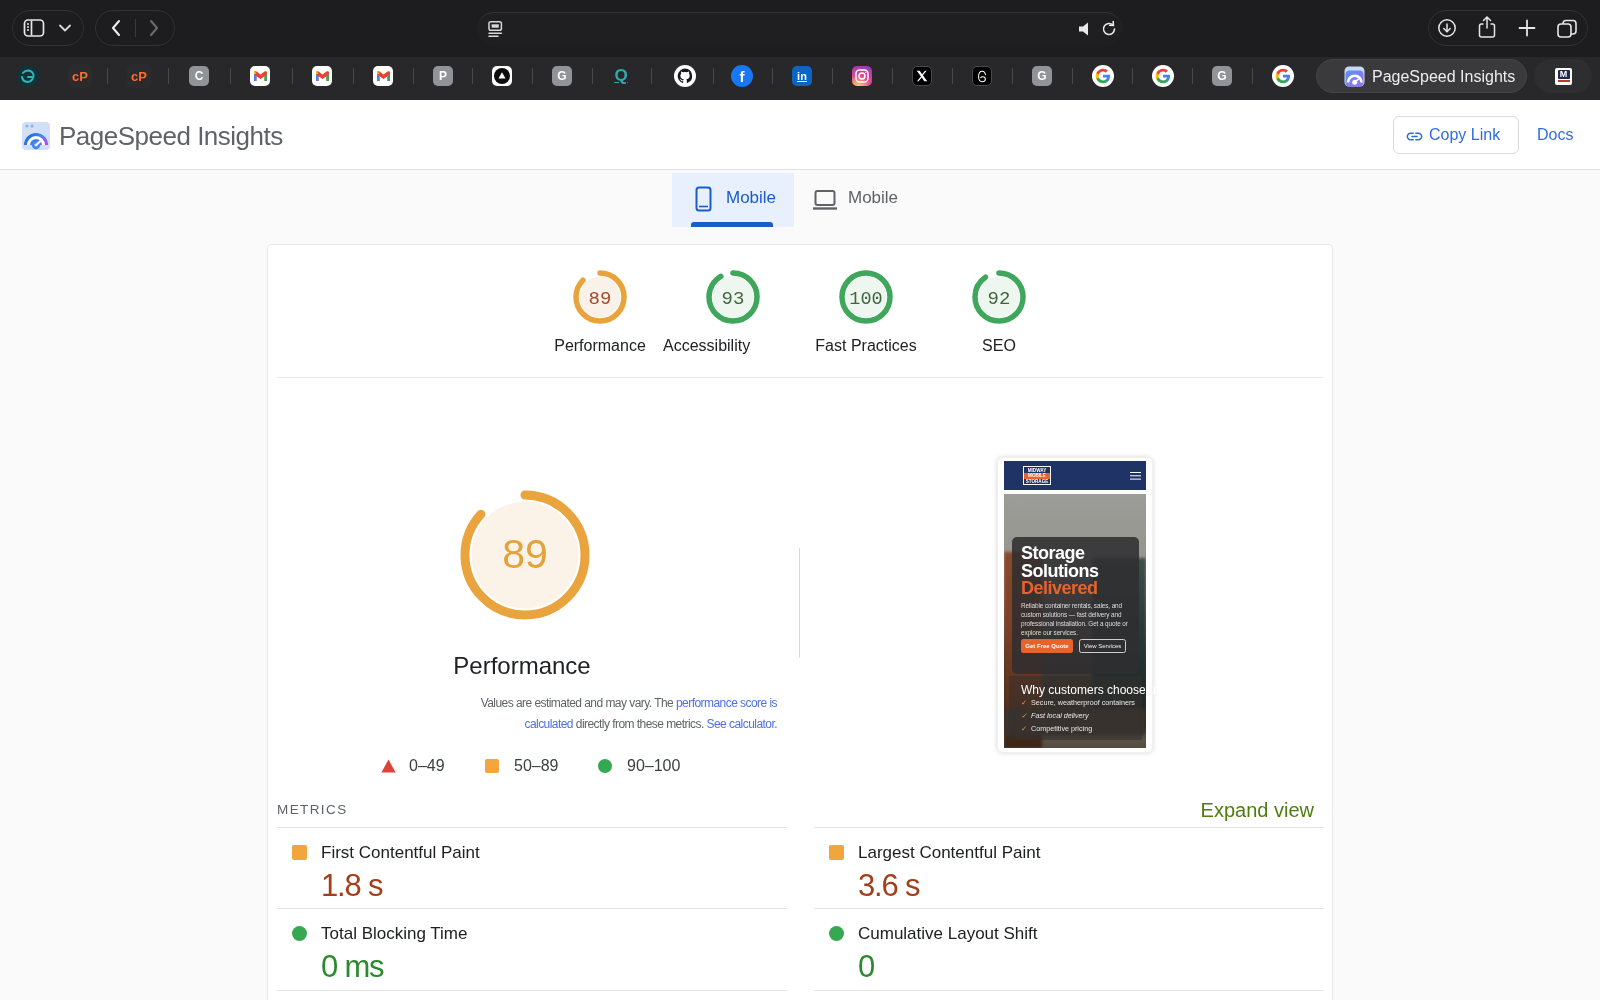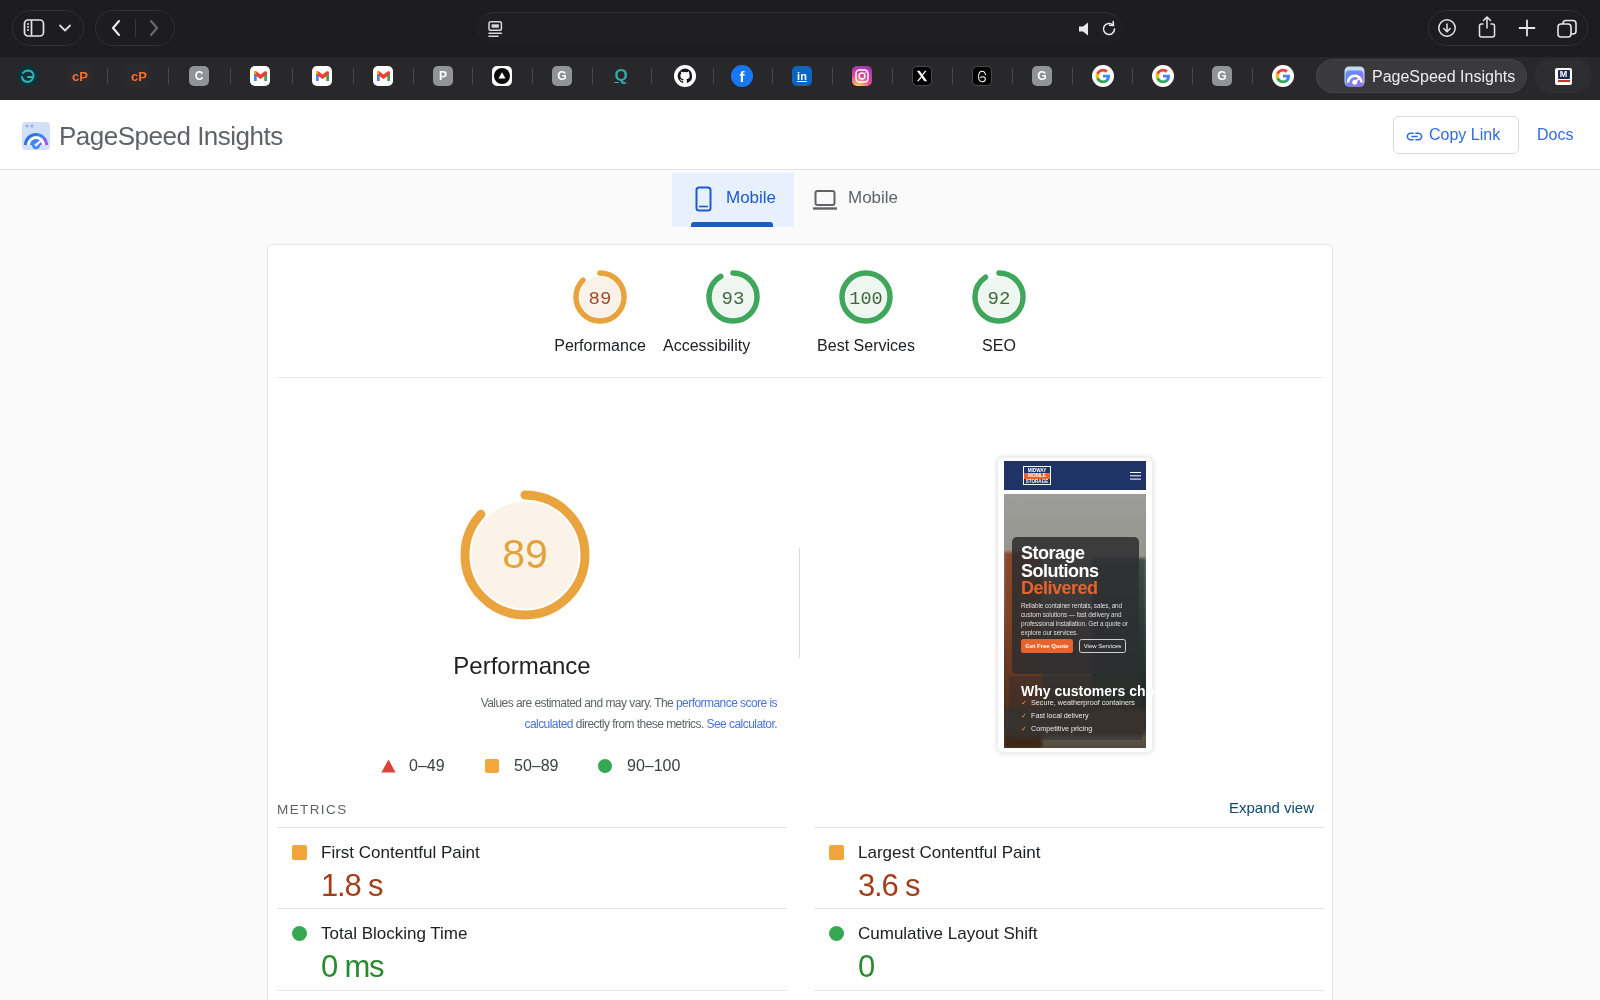--- a/index.html
+++ b/index.html
@@ -298,21 +298,21 @@
   <circle cx="27" cy="27" r="24" fill="none" stroke="#3fa75c" stroke-width="5.5" transform="rotate(-90 27 27)"></circle>
   <text x="27" y="34" text-anchor="middle" font-family="Liberation Mono, monospace" font-size="18.5" fill="#41663c">100</text>
 </svg>
 <svg class="abs" style="left:972px; top:270px;" width="54" height="54" viewBox="0 0 54 54">
   <circle cx="27" cy="27" r="20.5" fill="#edf7ef"></circle>
   <circle cx="27" cy="27" r="24" fill="none" stroke="#3fa75c" stroke-width="5.5" stroke-linecap="round" stroke-dasharray="135.5 150.8" transform="rotate(-90 27 27)"></circle>
   <text x="27" y="34" text-anchor="middle" font-family="Liberation Mono, monospace" font-size="19" fill="#41663c">92</text>
 </svg>
 <div class="abs" style="left:530px; top:337px; width:140px; text-align:center; font-size:16px; font-weight:500; color:#202124;">Performance</div>
 <div class="abs" style="left:663px; top:337px; width:140px; text-align:left; font-size:16px; font-weight:500; color:#202124;">Accessibility</div>
-<div class="abs" style="left:796px; top:337px; width:140px; text-align:center; font-size:16px; font-weight:500; color:#202124;">Best Services</div>
+<div class="abs" style="left:796px; top:337px; width:140px; text-align:center; font-size:16px; font-weight:500; color:#202124;">Fast Practices</div>
 <div class="abs" style="left:929px; top:337px; width:140px; text-align:center; font-size:16px; font-weight:500; color:#202124;">SEO</div>
 <div class="abs" style="left:277px; top:377px; width:1046px; height:1px; background:#e8eaed;"></div>
 
 <svg class="abs" style="left:460px; top:490px;" width="130" height="130" viewBox="0 0 130 130">
   <circle cx="65" cy="65" r="53.5" fill="#fbf3e7"></circle>
   <circle cx="65" cy="65" r="60" fill="none" stroke="#e9a43e" stroke-width="9" stroke-linecap="round" stroke-dasharray="327 377" transform="rotate(-90 65 65)"></circle>
   <text x="65" y="77.5" text-anchor="middle" font-family="Liberation Sans, sans-serif" font-size="41" fill="#e3a23b">89</text>
 </svg>
 <div class="abs" style="left:267px; top:652px; width:510px; text-align:center; font-size:24px; color:#202124;">Performance</div>
 <div class="abs" style="left:267px; top:693px; width:510px; text-align:right; font-size:12px; letter-spacing:-0.55px; line-height:20.5px; color:#5f6368;">Values are estimated and may vary. The <span style="color:#4a72e0;">performance score is</span><br><span style="color:#4a72e0;">calculated</span> directly from these metrics. <span style="color:#4a72e0;">See calculator.</span></div>
@@ -343,27 +343,27 @@
   <div style="position:absolute; left:88px; top:64px; width:54px; height:170px; background:linear-gradient(180deg, #3e4e48 0%, #2b3c3a 35%, #222e2c 70%, #1e2624 100%); filter:blur(1.5px);"></div>
   <div style="position:absolute; left:0; top:214px; width:142px; height:28px; background:#3a352f; filter:blur(2px);"></div>
 </div>
 
 <div class="abs" style="left:1012px; top:537px; width:127px; height:137px; background:rgba(47,46,48,0.87); border-radius:5px;"></div>
 <div class="abs" style="left:1021px; top:545px; font-size:18px; letter-spacing:-0.5px; font-weight:bold; color:#fff; line-height:17.5px;">Storage<br>Solutions<br><span style="color:#e8632c;">Delivered</span></div>
 <div class="abs" style="left:1021px; top:601px; font-size:6.4px; letter-spacing:-0.1px; line-height:9px; color:#dedede;">Reliable container rentals, sales, and<br>custom solutions — fast delivery and<br>professional installation. Get a quote or<br>explore our services.</div>
 <div class="abs" style="left:1021px; top:639px; width:52px; height:14px; background:#e8632c; border-radius:2.5px; color:#fff; font-size:6px; font-weight:bold; text-align:center; line-height:14px;">Get Free Quote</div>
 <div class="abs" style="left:1079px; top:639px; width:47px; height:14px; border:0.8px solid #cfcfcf; border-radius:2.5px; color:#f0f0f0; font-size:6px; text-align:center; line-height:13px;">View Services</div>
 <div class="abs" style="left:1009px; top:676px; width:133px; height:64px; background:rgba(52,48,45,0.55);"></div>
-<div class="abs" style="left:1021px; top:683px; font-size:14px; font-weight:bold; color:#fff;">Why customers choose us</div>
+<div class="abs" style="left:1021px; top:683px; font-size:12px; font-weight:normal; color:#fff;">Why customers choose us</div>
 <div class="abs" style="left:1021px; top:698px; font-size:7.2px; color:#e8e8e8;"><span style="color:#e8984a;">✓</span>&nbsp; Secure, weatherproof containers</div>
-<div class="abs" style="left:1021px; top:711px; font-size:7.2px; color:#e8e8e8;"><span style="color:#e8984a;">✓</span>&nbsp; Fast local delivery</div>
+<div class="abs" style="left:1021px; top:711px; font-size:7.2px; color:#e8e8e8;font-style:italic;"><span style="color:#e8984a;">✓</span>&nbsp; Fast local delivery</div>
 <div class="abs" style="left:1021px; top:724px; font-size:7.2px; color:#e8e8e8;"><span style="color:#e8984a;">✓</span>&nbsp; Competitive pricing</div>
 
 <div class="abs" style="left:277px; top:802px; font-size:13.5px; letter-spacing:1.4px; color:#5f6368;">METRICS</div>
-<div class="abs" style="left:1196px; top:799px; width:118px; text-align:right; font-size:15px; color:#0c4a6e;">Expand view</div>
+<div class="abs" style="left:1196px; top:799px; width:118px; text-align:right; font-size:20px; color:#4d7c0f;">Expand view</div>
 <div class="abs" style="left:277px; top:827px; width:510px; height:1px; background:#e3e5e8;"></div>
 <div class="abs" style="left:814px; top:827px; width:510px; height:1px; background:#e3e5e8;"></div>
 <div class="abs" style="left:277px; top:908px; width:510px; height:1px; background:#e3e5e8;"></div>
 <div class="abs" style="left:814px; top:908px; width:510px; height:1px; background:#e3e5e8;"></div>
 <div class="abs" style="left:277px; top:990px; width:510px; height:1px; background:#e3e5e8;"></div>
 <div class="abs" style="left:814px; top:990px; width:510px; height:1px; background:#e3e5e8;"></div>
 
 <div class="abs" style="left:292px; top:845px; width:15px; height:15px; background:#f2a43d; border-radius:2px;"></div>
 <div class="abs" style="left:321px; top:843px; font-size:17px; color:#202124;">First Contentful Paint</div>
 <div class="abs" style="left:321px; top:868px; font-size:31px; letter-spacing:-1.2px; color:#a33e1a;">1.8 s</div>

